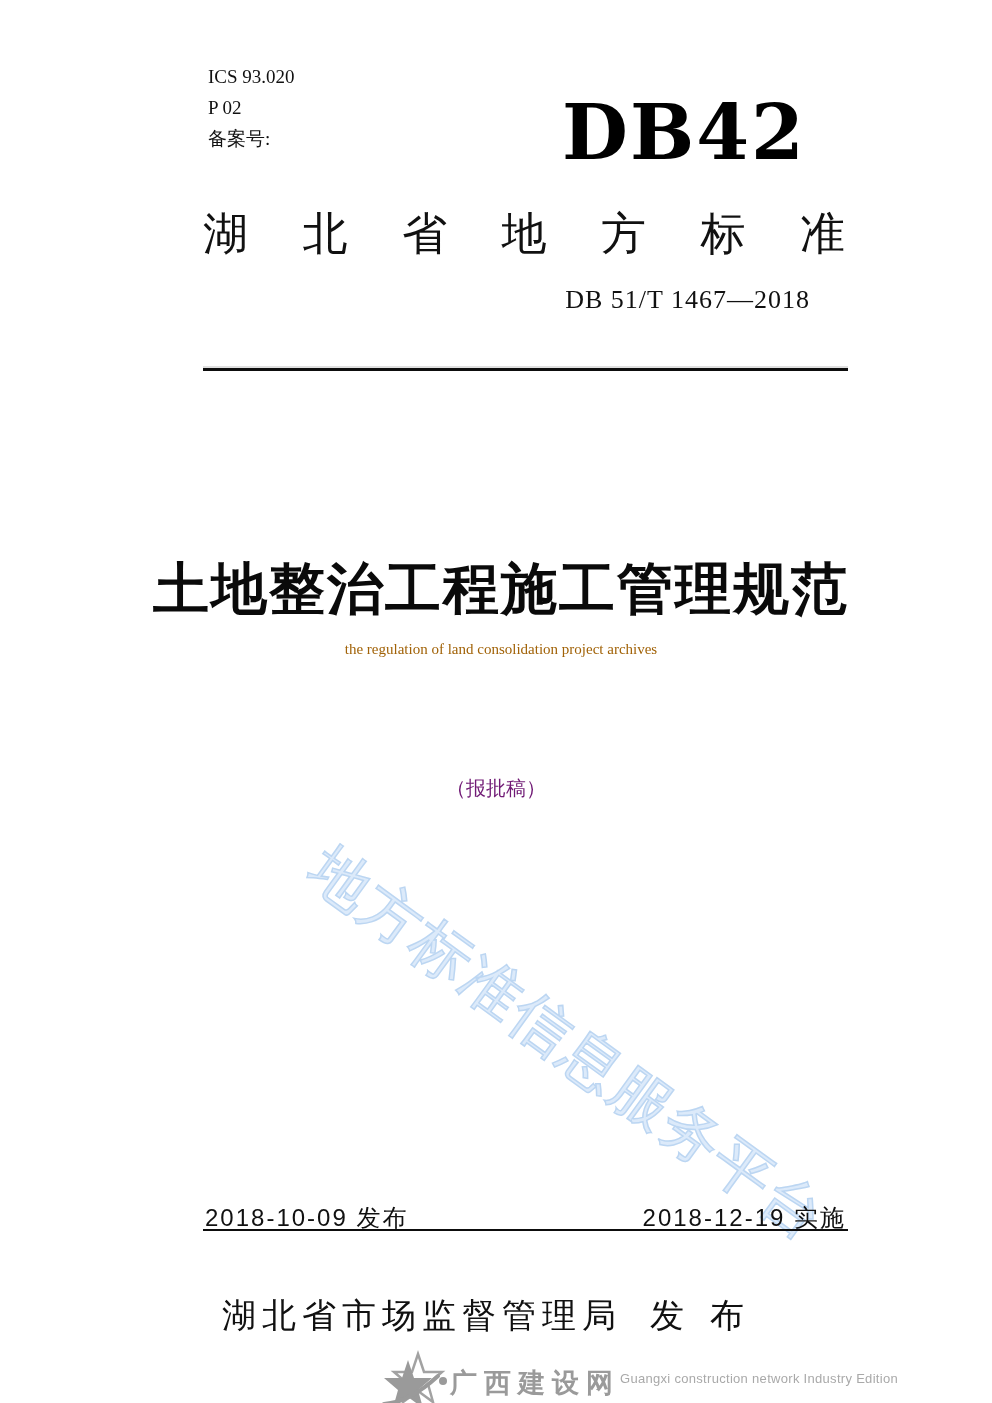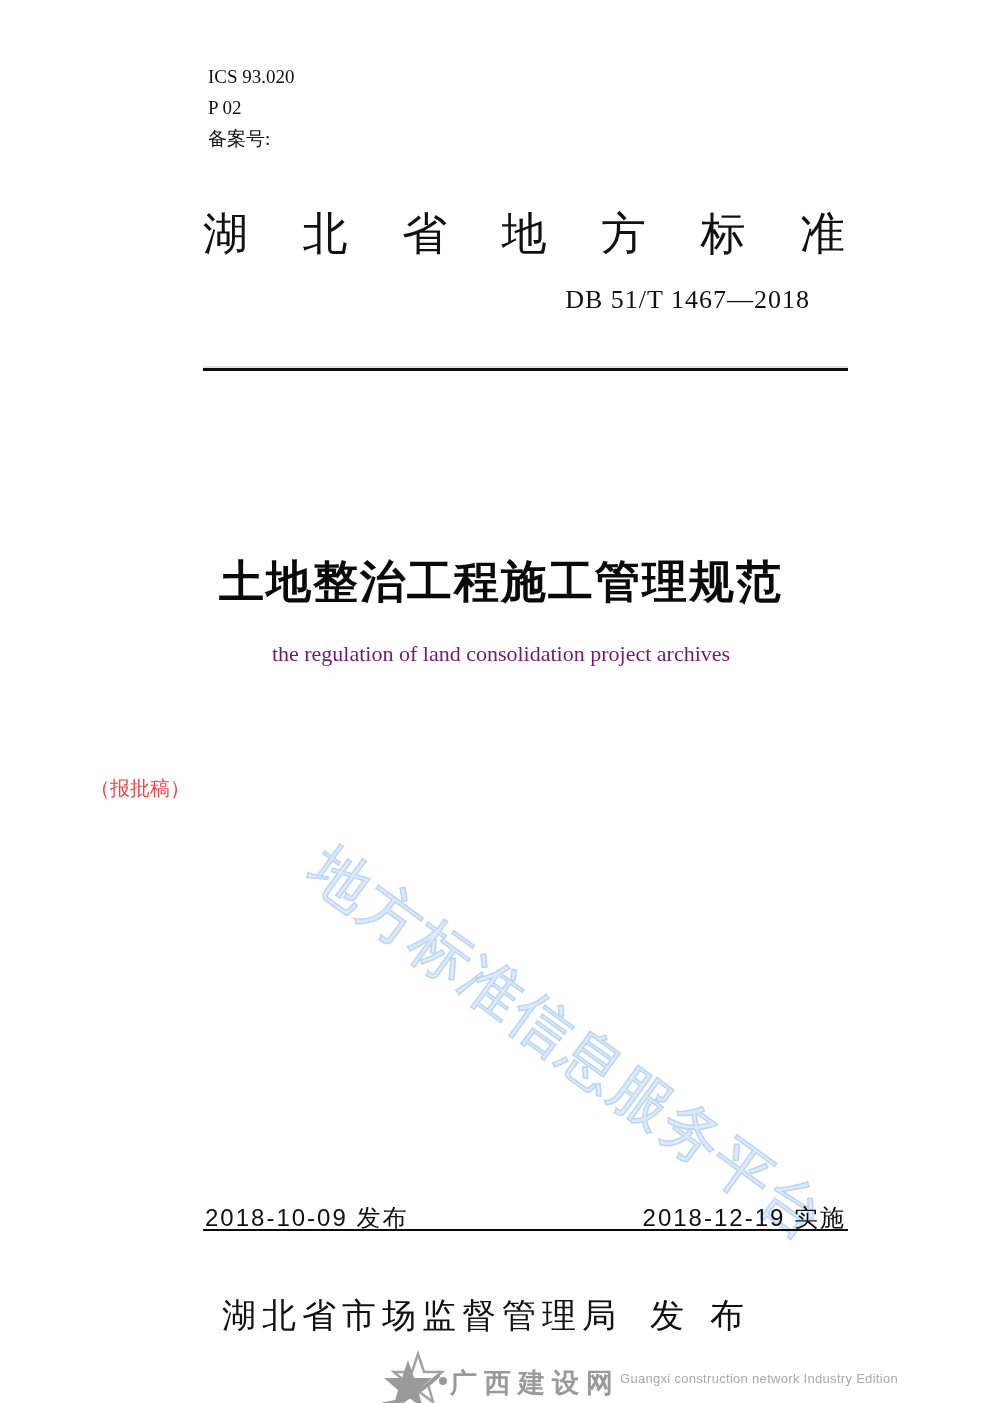--- a/index.html
+++ b/index.html
@@ -37,32 +37,33 @@
   }
   .rule-top{
     position:absolute;left:113px;right:54px;top:351px;
     height:3px;background:#0d0d0d;
     box-shadow:0 -2px 0 rgba(0,0,0,0.12);
   }
   
   .doc-title{
     position:absolute;left:10px;right:0;top:535px;
     text-align:center;
-    font-size:45px;font-weight:bold;letter-spacing:2px;color:#0a0a0a;
+    font-size:56px;font-weight:bold;letter-spacing:2px;color:#0a0a0a;
   }
   .doc-subtitle{
     position:absolute;left:0;right:0;top:624px;
     text-align:center;
     font-family:"Liberation Serif",serif;
-    font-size:22px;color:#701a75;padding-left:10px;
+    font-size:15px;color:#a16207;padding-left:10px;
   }
   .draft-note{
     position:absolute;left:0;right:0;top:758px;
+    text-align:center;
     font-family:"Liberation Serif",serif;
-    font-size:20px;color:#ef4444;
+    font-size:20px;color:#701a75;
   }
   .watermark{
     position:absolute;left:250px;top:812px;
     transform:rotate(36deg);transform-origin:0 0;
     font-size:60px;letter-spacing:2px;white-space:nowrap;
     color:#dceafa;
     -webkit-text-stroke:1.5px #bcd6f2;
     text-shadow:2px 2px 1px rgba(255,255,255,0.9);
     pointer-events:none;
   }
@@ -104,20 +105,21 @@
 <body>
 
 <div class="page">
 
   <div class="ics-block">
     <div>ICS 93.020</div>
     <div>P 02</div>
     <div>备案号:</div>
   </div>
 
+  <div class="db-big">DB42</div>
 
   <div class="std-name-row">
     <span>湖</span>
     <span>北</span>
     <span>省</span>
     <span>地</span>
     <span>方</span>
     <span>标</span>
     <span>准</span>
   </div>

